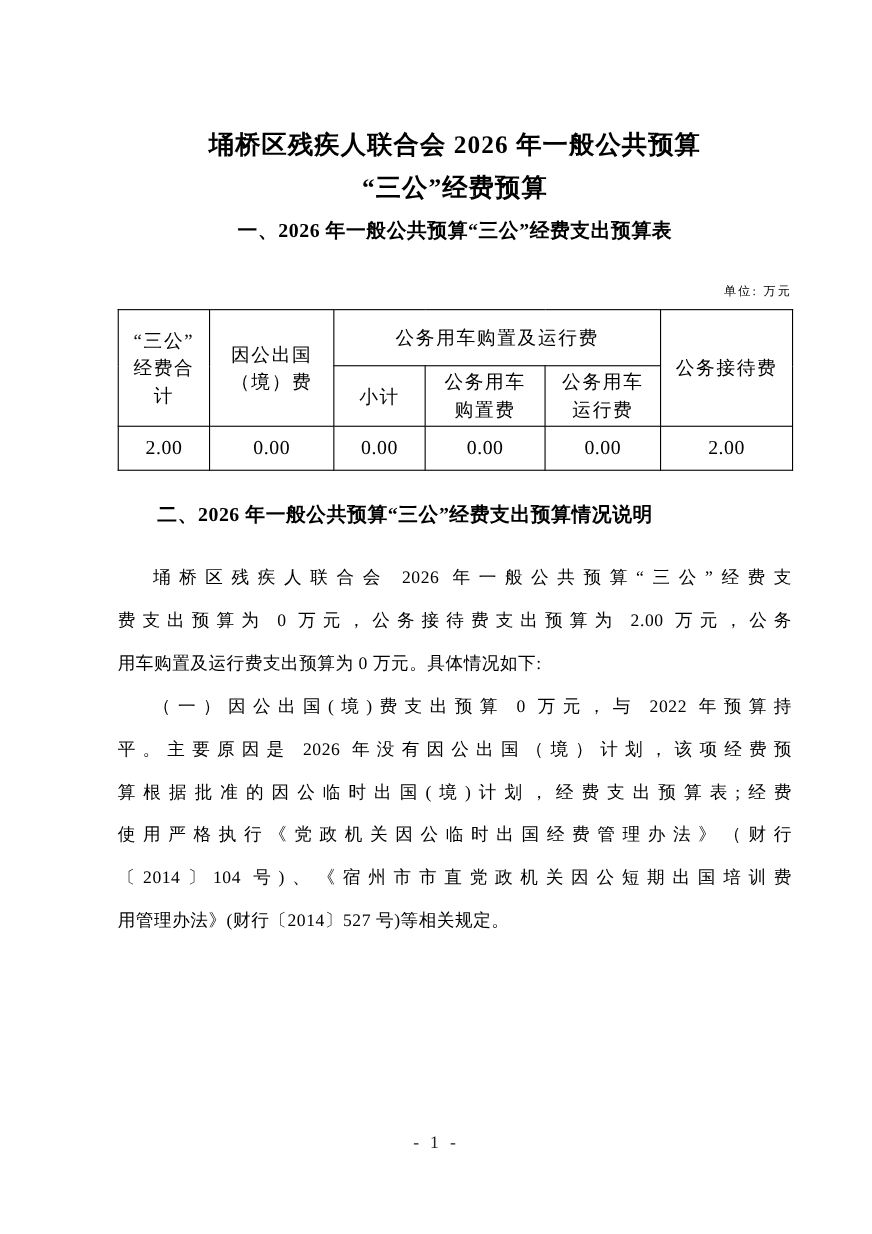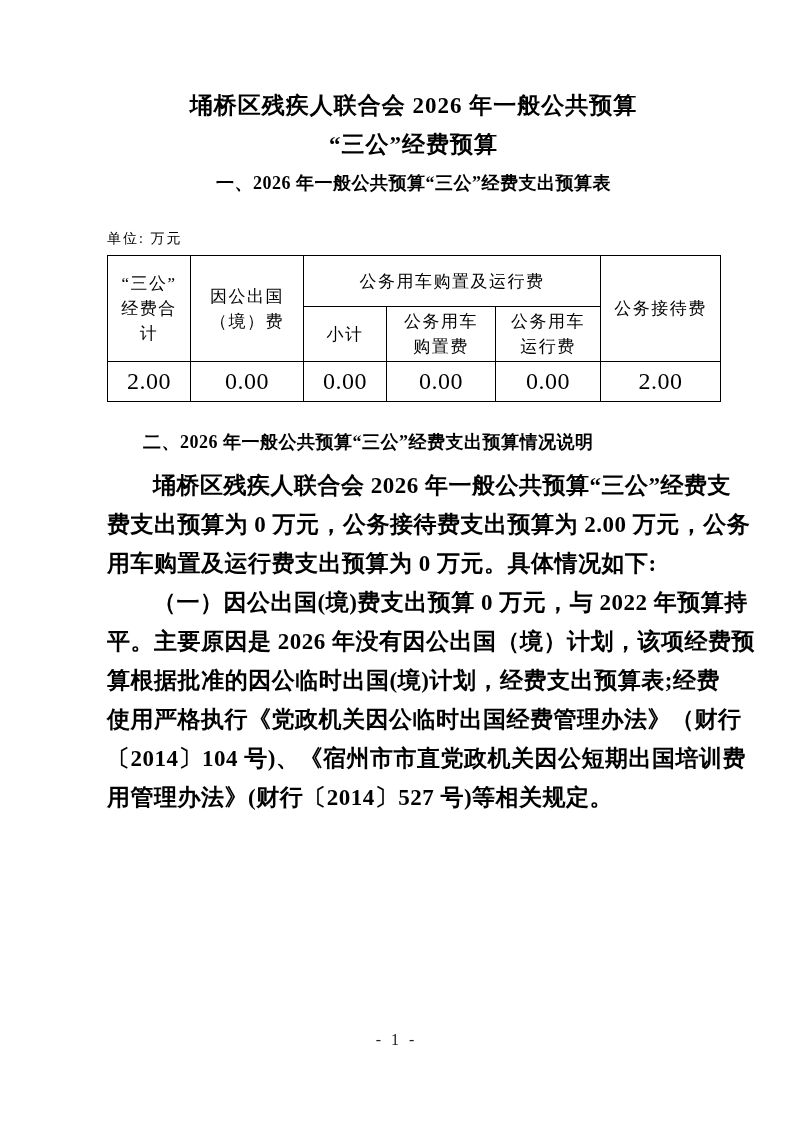--- a/index.html
+++ b/index.html
@@ -12,40 +12,40 @@
   .page {
     position: relative;
     width: 793px;
     height: 1122px;
     background: #ffffff;
     overflow: hidden;
   }
   .content {
     width: 613px;
     margin-left: 107px;
-    padding-top: 86px;
+    padding-top: 112px;
   }
   .doc-title {
     text-align: center;
     font-size: 23px;
     font-weight: bold;
     line-height: 39px;
     letter-spacing: 1px;
   }
   .section-heading {
     font-size: 18px;
     font-weight: bold;
     line-height: 39px;
     letter-spacing: 0.5px;
   }
   .section-heading.centered { text-align: center; }
   .section-heading.indented { text-indent: 2em; }
   .unit-line {
-    text-align: left;
-    font-size: 14px;
+    text-align: right;
+    font-size: 11px;
     line-height: 20px;
     margin-top: 26px;
     margin-bottom: 6px;
     letter-spacing: 2px;
   }
   table.budget {
     border-collapse: collapse;
     table-layout: fixed;
     width: 613px;
   }
@@ -57,29 +57,28 @@
   }
   td.hdr {
     font-size: 17px;
     line-height: 25px;
     white-space: pre-line;
     letter-spacing: 1.5px;
   }
   tr.hrow { height: 51px; }
   tr.drow { height: 40px; }
   td.val {
-    font-size: 24px;
+    font-size: 18px;
     letter-spacing: 0.5px;
   }
   .section2 { margin-top: 21px; }
   .body-text {
-    margin-top: 4px;
-    font-size: 23px;
+    margin-top: 18px;
+    font-size: 16px;
     line-height: 39px;
-    font-weight: bold;
   }
   .bline {
     text-align: justify;
     text-align-last: justify;
     letter-spacing: 0.5px;
     white-space: nowrap;
   }
   .bline.indent { padding-left: 2em; }
   .bline.last {
     text-align-last: left;

